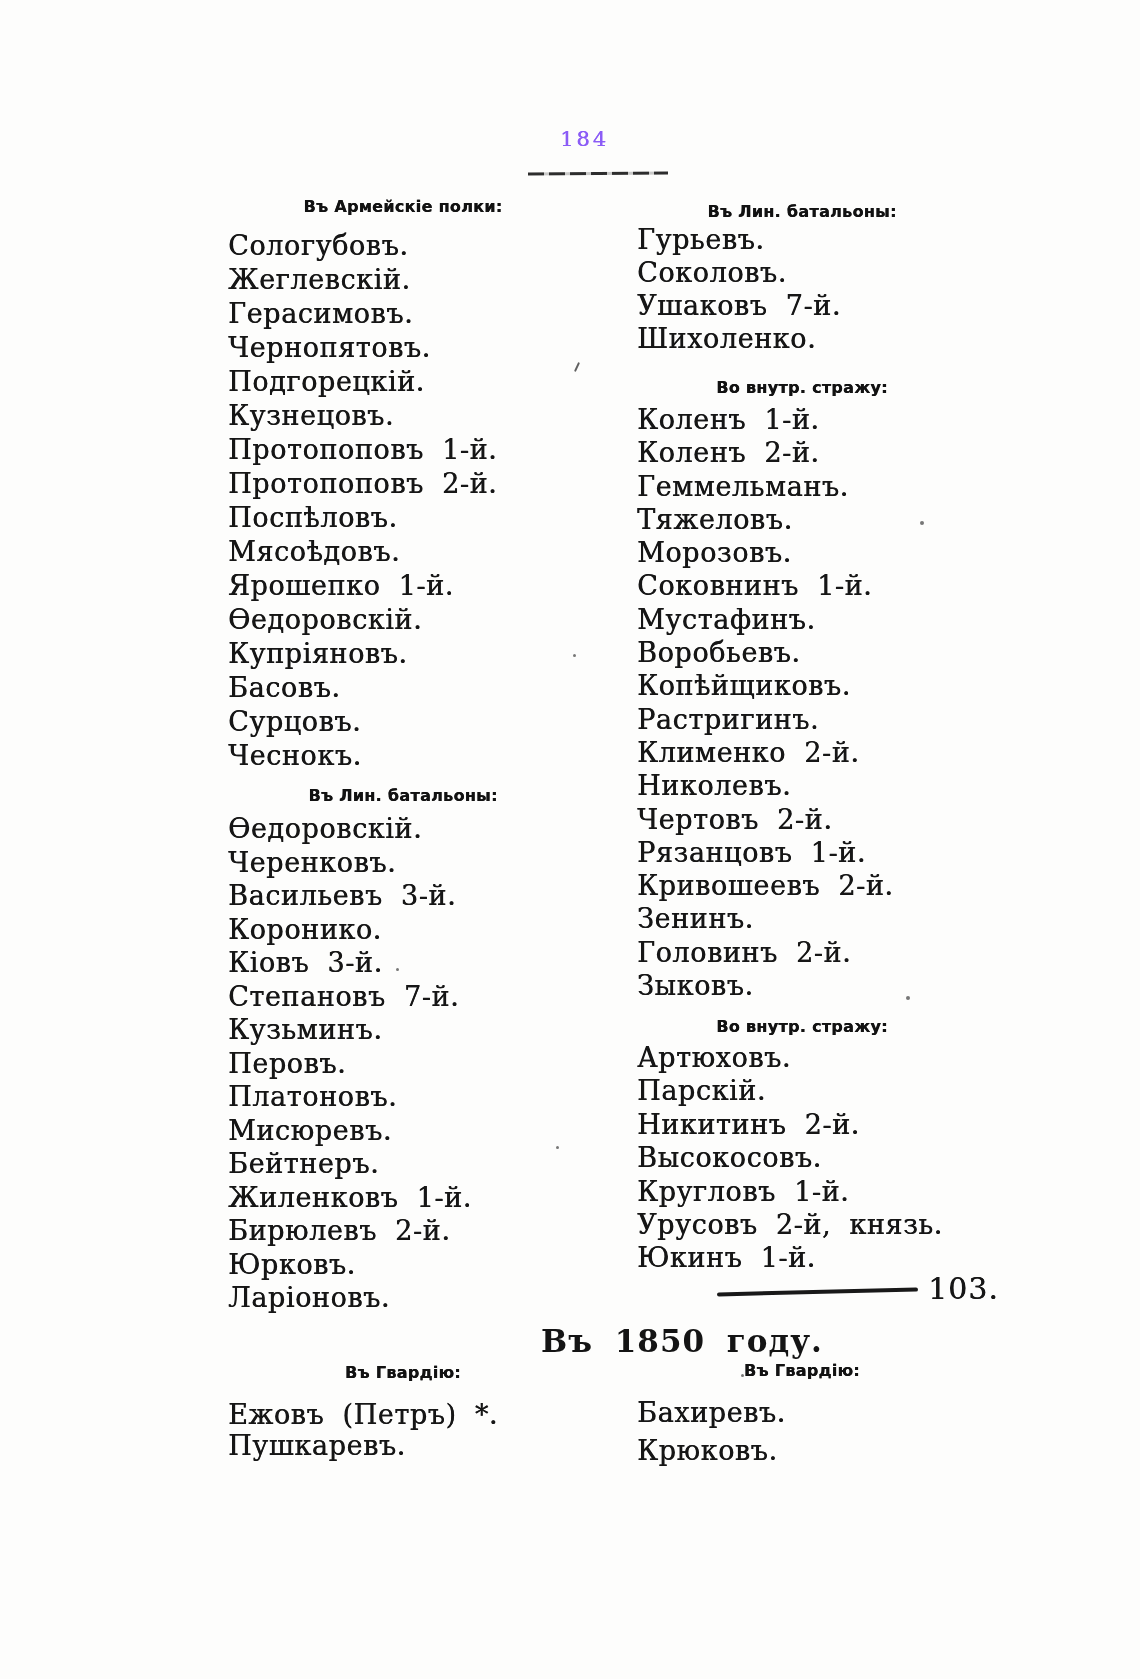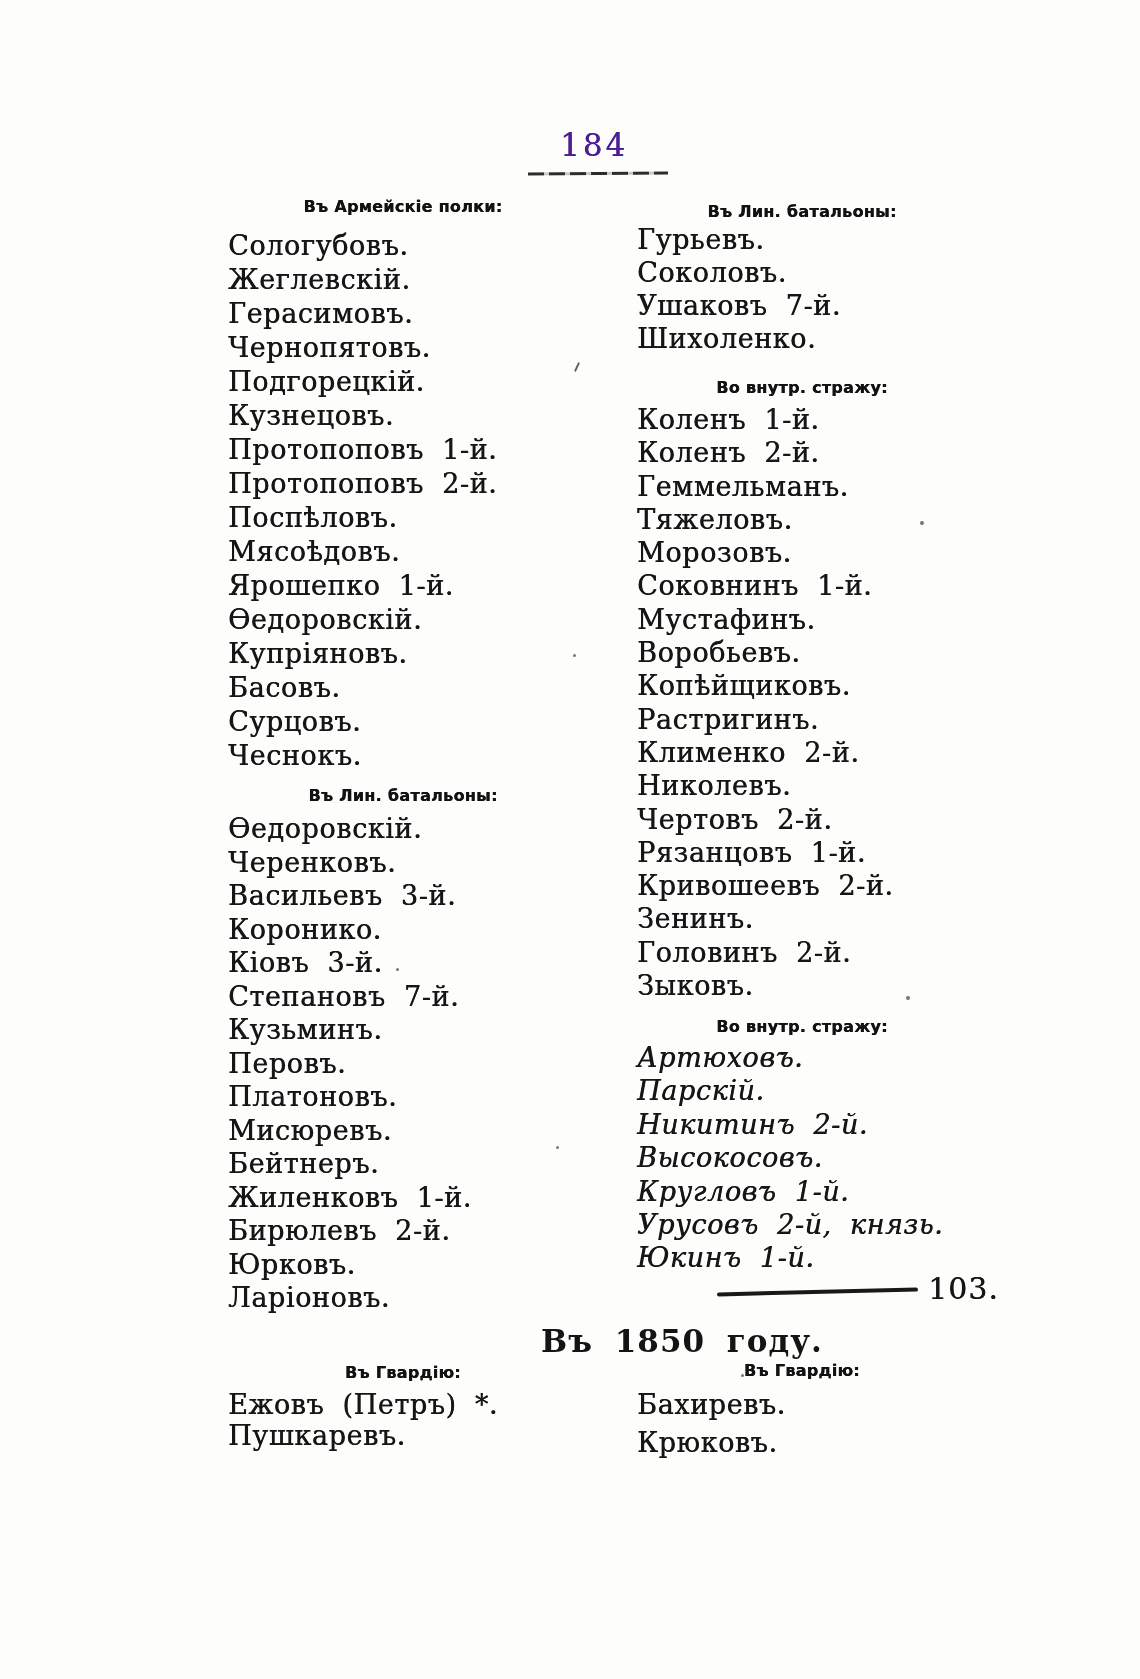--- a/index.html
+++ b/index.html
@@ -10,23 +10,23 @@
     margin: 0 auto;
     background: #fdfdfc;
     font-family: "DejaVu Serif", serif;
     color: #1a1a1a;
     overflow: hidden;
   }
   
   .page-number {
     position: absolute;
     left: 560px; top: 127px;
-    font-size: 31px;
+    font-size: 21px;
     letter-spacing: 3px;
-    color: #4c1d95;
+    color: #8b5cf6;
     text-shadow: 0.4px 0 0 currentColor;
   }
   .page-number-rule {
     position: absolute;
     left: 528px; top: 172px;
     width: 140px; height: 3px;
     background: repeating-linear-gradient(90deg,
       #2d2d2d 0 16px, rgba(45,45,45,0.25) 16px 21px);
     transform: rotate(-0.5deg);
   }
@@ -54,37 +54,37 @@
   }
   #sec-left-army   { left: 228px; top: 197px; width: 350px; }
   #sec-left-army .name-list   { margin-top: 12px; }
   #sec-left-army .name-line   { line-height: 34px; }
 
   #sec-left-lin    { left: 228px; top: 786px; width: 350px; }
   #sec-left-lin .name-list    { margin-top: 6px; }
   #sec-left-lin .name-line    { line-height: 33.5px; }
 
   #sec-left-guard  { left: 228px; top: 1363px; width: 350px; }
-  #sec-left-guard .name-list  { margin-top: 6px; }
+  #sec-left-guard .name-list  { margin-top: 16px; }
   #sec-left-guard .name-line  { line-height: 31px; }
 
   #sec-right-lin   { left: 637px; top: 202px; width: 330px; }
   #sec-right-lin .name-list   { margin-top: 1px; }
   #sec-right-lin .name-line   { line-height: 33px; }
 
   #sec-right-int1  { left: 637px; top: 378px; width: 330px; }
   #sec-right-int1 .name-list  { margin-top: 5px; }
   #sec-right-int1 .name-line  { line-height: 33.3px; }
 
   #sec-right-int2  { left: 637px; top: 1017px; width: 330px; }
-  #sec-right-int2 .name-list  { margin-top: 4px; font-style: italic; }
+  #sec-right-int2 .name-list  { margin-top: 4px; }
   #sec-right-int2 .name-line  { line-height: 33.4px; }
 
   #sec-right-guard { left: 637px; top: 1361px; width: 330px; }
-  #sec-right-guard .name-list { margin-top: 5px; }
+  #sec-right-guard .name-list { margin-top: 13px; }
   #sec-right-guard .name-line { line-height: 38px; }
 
   
   .tally-rule {
     position: absolute;
     left: 717px; top: 1290px;
     width: 201px; height: 4px;
     background: #191919;
     border-radius: 2px;
     transform: rotate(-1.4deg);

